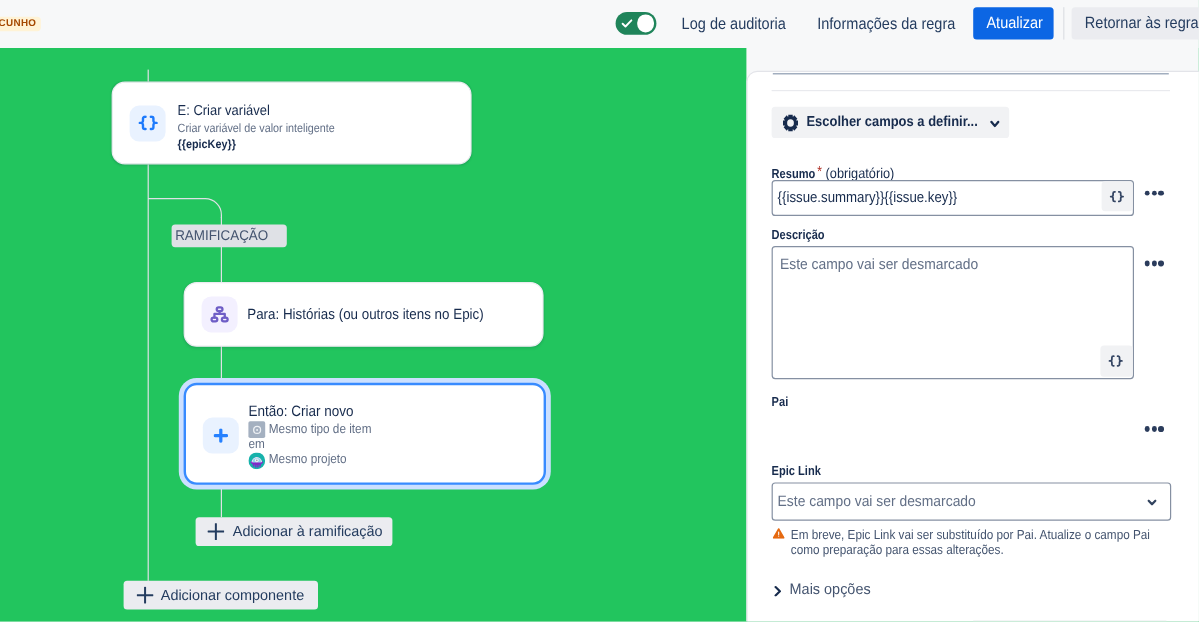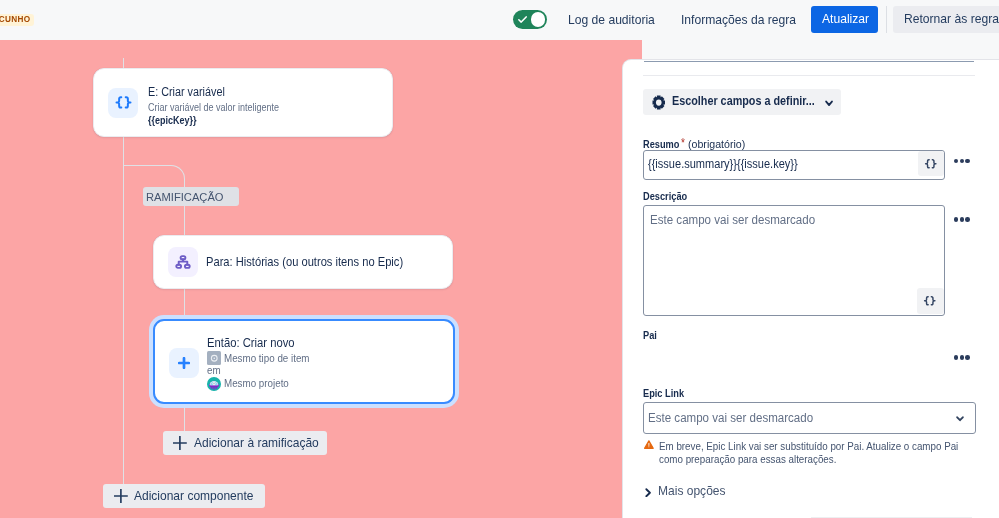--- a/index.html
+++ b/index.html
@@ -25,22 +25,22 @@
     background:#0c66e4;}
   .btn-primary span{position:absolute;left:10.6px;top:5px;font-size:13.5px;color:#fff;font-weight:500;
     transform:scaleX(.897);transform-origin:left top;white-space:nowrap;}
   .hdr-div{position:absolute;left:886px;top:6px;width:1px;height:27px;background:#dcdfe4;}
   .btn-subtle{position:absolute;left:893px;top:6px;width:118px;height:27px;border-radius:3px;
     background:#ebecf0;}
   .btn-subtle span{position:absolute;left:11px;top:5px;font-size:13.5px;color:#243c5f;font-weight:500;
     transform:scaleX(.897);transform-origin:left top;white-space:nowrap;}
 
   
-  .canvas{position:absolute;left:0;top:0;width:622px;height:518px;background:#fca5a5;
-     overflow:hidden;padding-left:20px;}
+  .canvas{position:absolute;left:0;top:0;width:622px;height:518px;background:#22c55e;
+     overflow:hidden;}
   .ln{position:absolute;background:#dfe1e6;}
   .curve{position:absolute;border-right:1px solid #dfe1e6;border-top:1px solid #dfe1e6;
      border-top-right-radius:14px;}
 
   .card{position:absolute;background:#fff;border:1px solid #ebecf0;border-radius:11px;
     box-shadow:0 1px 2px rgba(9,30,66,.08),0 0 1px rgba(9,30,66,.10);box-sizing:border-box;}
   .card.sel{border:2px solid #388bff;border-radius:11px;box-shadow:0 0 0 4px #cce0ff;}
 
   .ic{position:absolute;border-radius:8px;display:flex;align-items:center;justify-content:center;}
 

